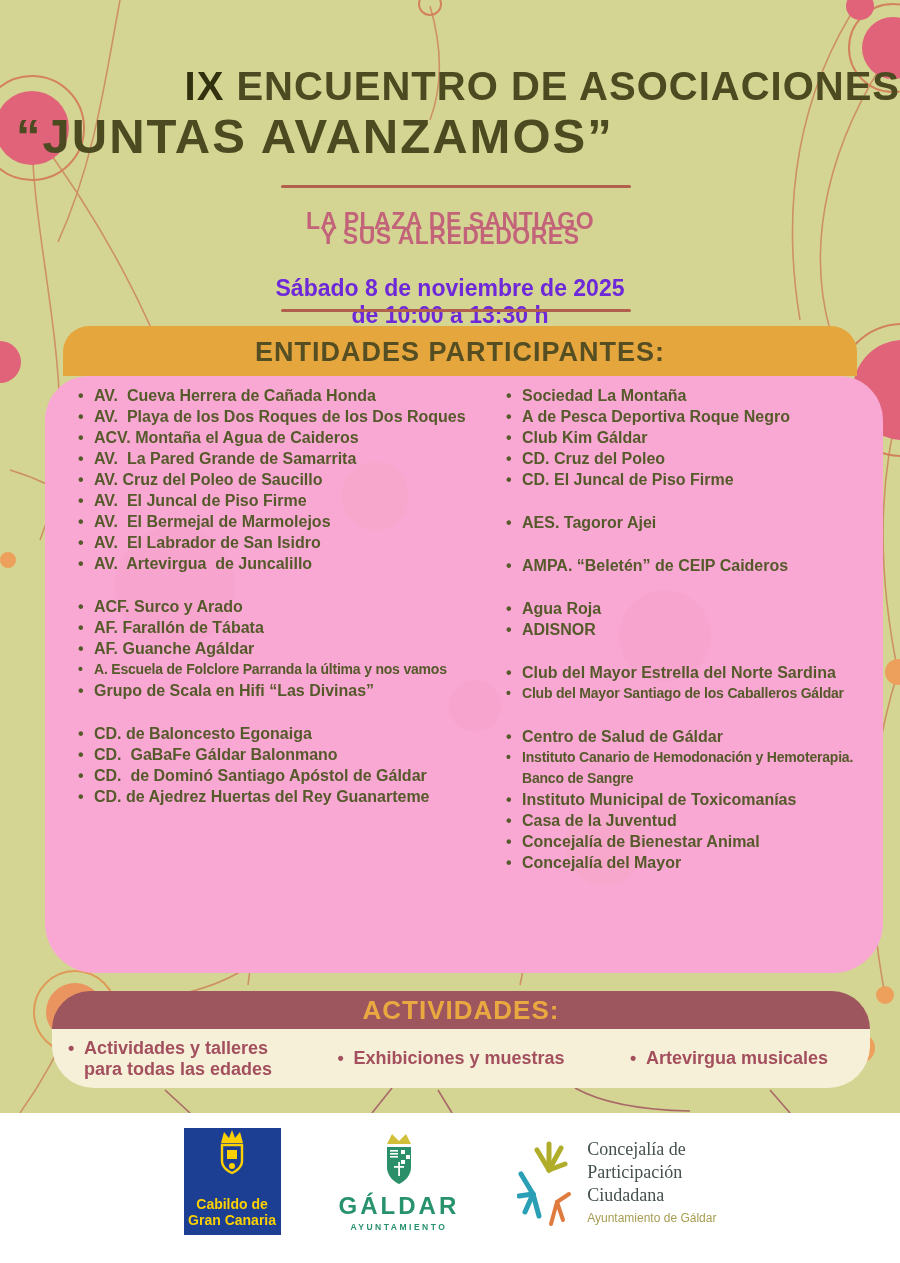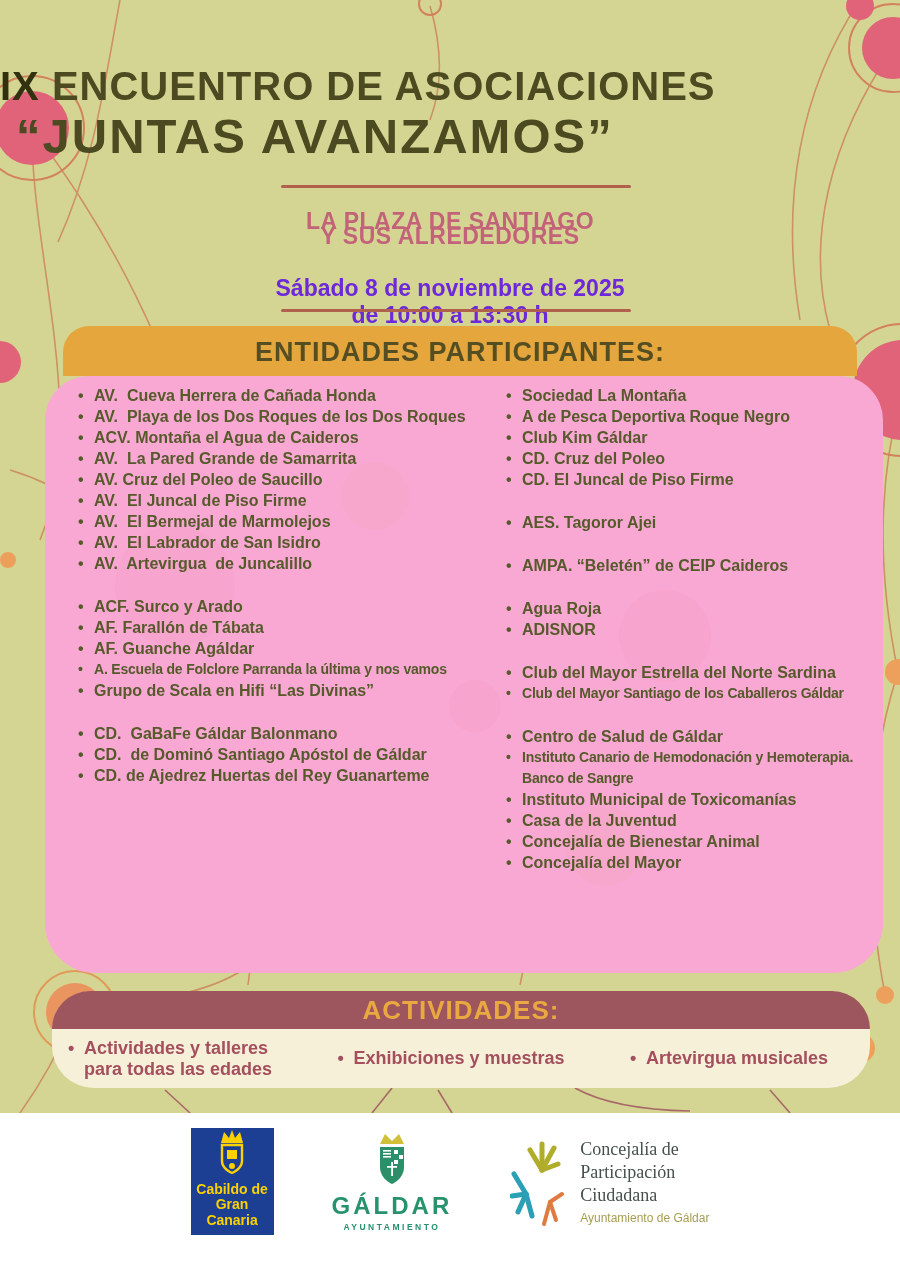--- a/index.html
+++ b/index.html
@@ -4,21 +4,21 @@
 <style>
   html,body{margin:0;padding:0;background:#888;}
   .canvas{
     position:relative;width:900px;height:1263px;margin:0 auto;
     background:#d5d593;overflow:hidden;
     font-family:"Liberation Sans","DejaVu Sans",sans-serif;
   }
   .bg{position:absolute;inset:0;z-index:0;}
   .white-strip{position:absolute;left:0;top:1113px;width:900px;height:150px;background:#ffffff;z-index:1;}
 
-  .title1{position:absolute;top:64px;left:0;width:900px;text-align:left;z-index:2;
+  .title1{position:absolute;top:64px;left:0;width:900px;text-align:right;z-index:2;
     font-size:40px;font-weight:bold;letter-spacing:1px;color:#4b4a20;}
   .title1 .ix{color:#32310f;}
   .title2{position:absolute;top:108px;left:16px;width:900px;text-align:left;z-index:2;
     font-size:49px;font-weight:bold;letter-spacing:2px;color:#4b4a20;}
 
   .rule{position:absolute;left:281px;width:350px;height:3px;background:#b2604e;z-index:2;border-radius:2px;}
   .rule-top{top:185px;}
   .rule-bottom{top:309px;}
   .loc{position:absolute;left:0;width:900px;text-align:center;z-index:2;
     font-size:23px;font-weight:bold;color:#c26379;letter-spacing:.5px;}
@@ -47,21 +47,21 @@
   .activities-header{height:38px;background:#9e565e;border-radius:40px 40px 0 0;
     text-align:center;line-height:39px;font-size:26px;font-weight:bold;letter-spacing:1px;color:#e9a940;}
   .activities-body{height:59px;background:#f7f0d8;border-radius:0 0 42px 42px;
     display:flex;align-items:center;justify-content:space-between;padding:0 42px 0 16px;box-sizing:border-box;}
   .activity{position:relative;padding-left:16px;font-size:18px;font-weight:bold;color:#a34f5e;
     white-space:pre-line;line-height:21px;}
   .activity::before{content:"•";position:absolute;left:0;top:0;}
 
   .logos{position:absolute;top:1128px;left:0;width:900px;z-index:4;
     display:flex;justify-content:center;align-items:center;gap:58px;}
-  .logo-cabildo{width:83px;height:107px;background:#1c3f93;
+  .logo-cabildo{width:97px;height:107px;background:#1c3f93;
     display:flex;flex-direction:column;align-items:center;justify-content:space-between;
     padding:0 0 7px;box-sizing:border-box;}
   .logo-cabildo .txt{font-size:14px;font-weight:bold;color:#fdd000;text-align:center;line-height:1.1;}
   .logo-galdar{display:flex;flex-direction:column;align-items:center;}
   .logo-galdar .name{font-size:24px;font-weight:bold;color:#27926b;letter-spacing:3px;margin-top:2px;}
   .logo-galdar .sub{font-size:8.5px;font-weight:bold;color:#27926b;letter-spacing:2.5px;margin-top:2px;}
   .logo-concejalia{display:flex;align-items:center;gap:14px;}
   .logo-concejalia .big{font-family:"Liberation Serif","DejaVu Serif",serif;
     font-size:18px;color:#44514a;line-height:1.28;}
   .logo-concejalia .small{font-size:12px;color:#a79d52;margin-top:4px;}
@@ -154,20 +154,21 @@
             <li>AV.  Artevirgua  de Juncalillo</li>
           </ul>
           <ul class="group">
             <li>ACF. Surco y Arado</li>
             <li>AF. Farallón de Tábata</li>
             <li>AF. Guanche Agáldar</li>
             <li class="long">A. Escuela de Folclore Parranda la última y nos vamos</li>
             <li>Grupo de Scala en Hifi “Las Divinas”</li>
           </ul>
           <ul class="group">
+            <li>CD. de Baloncesto Egonaiga</li>
             <li>CD.  GaBaFe Gáldar Balonmano</li>
             <li>CD.  de Dominó Santiago Apóstol de Gáldar</li>
             <li>CD. de Ajedrez Huertas del Rey Guanarteme</li>
           </ul>
         </div>
       <div class="col-right">
           <ul class="group">
             <li>Sociedad La Montaña</li>
             <li>A de Pesca Deportiva Roque Negro</li>
             <li>Club Kim Gáldar</li>

